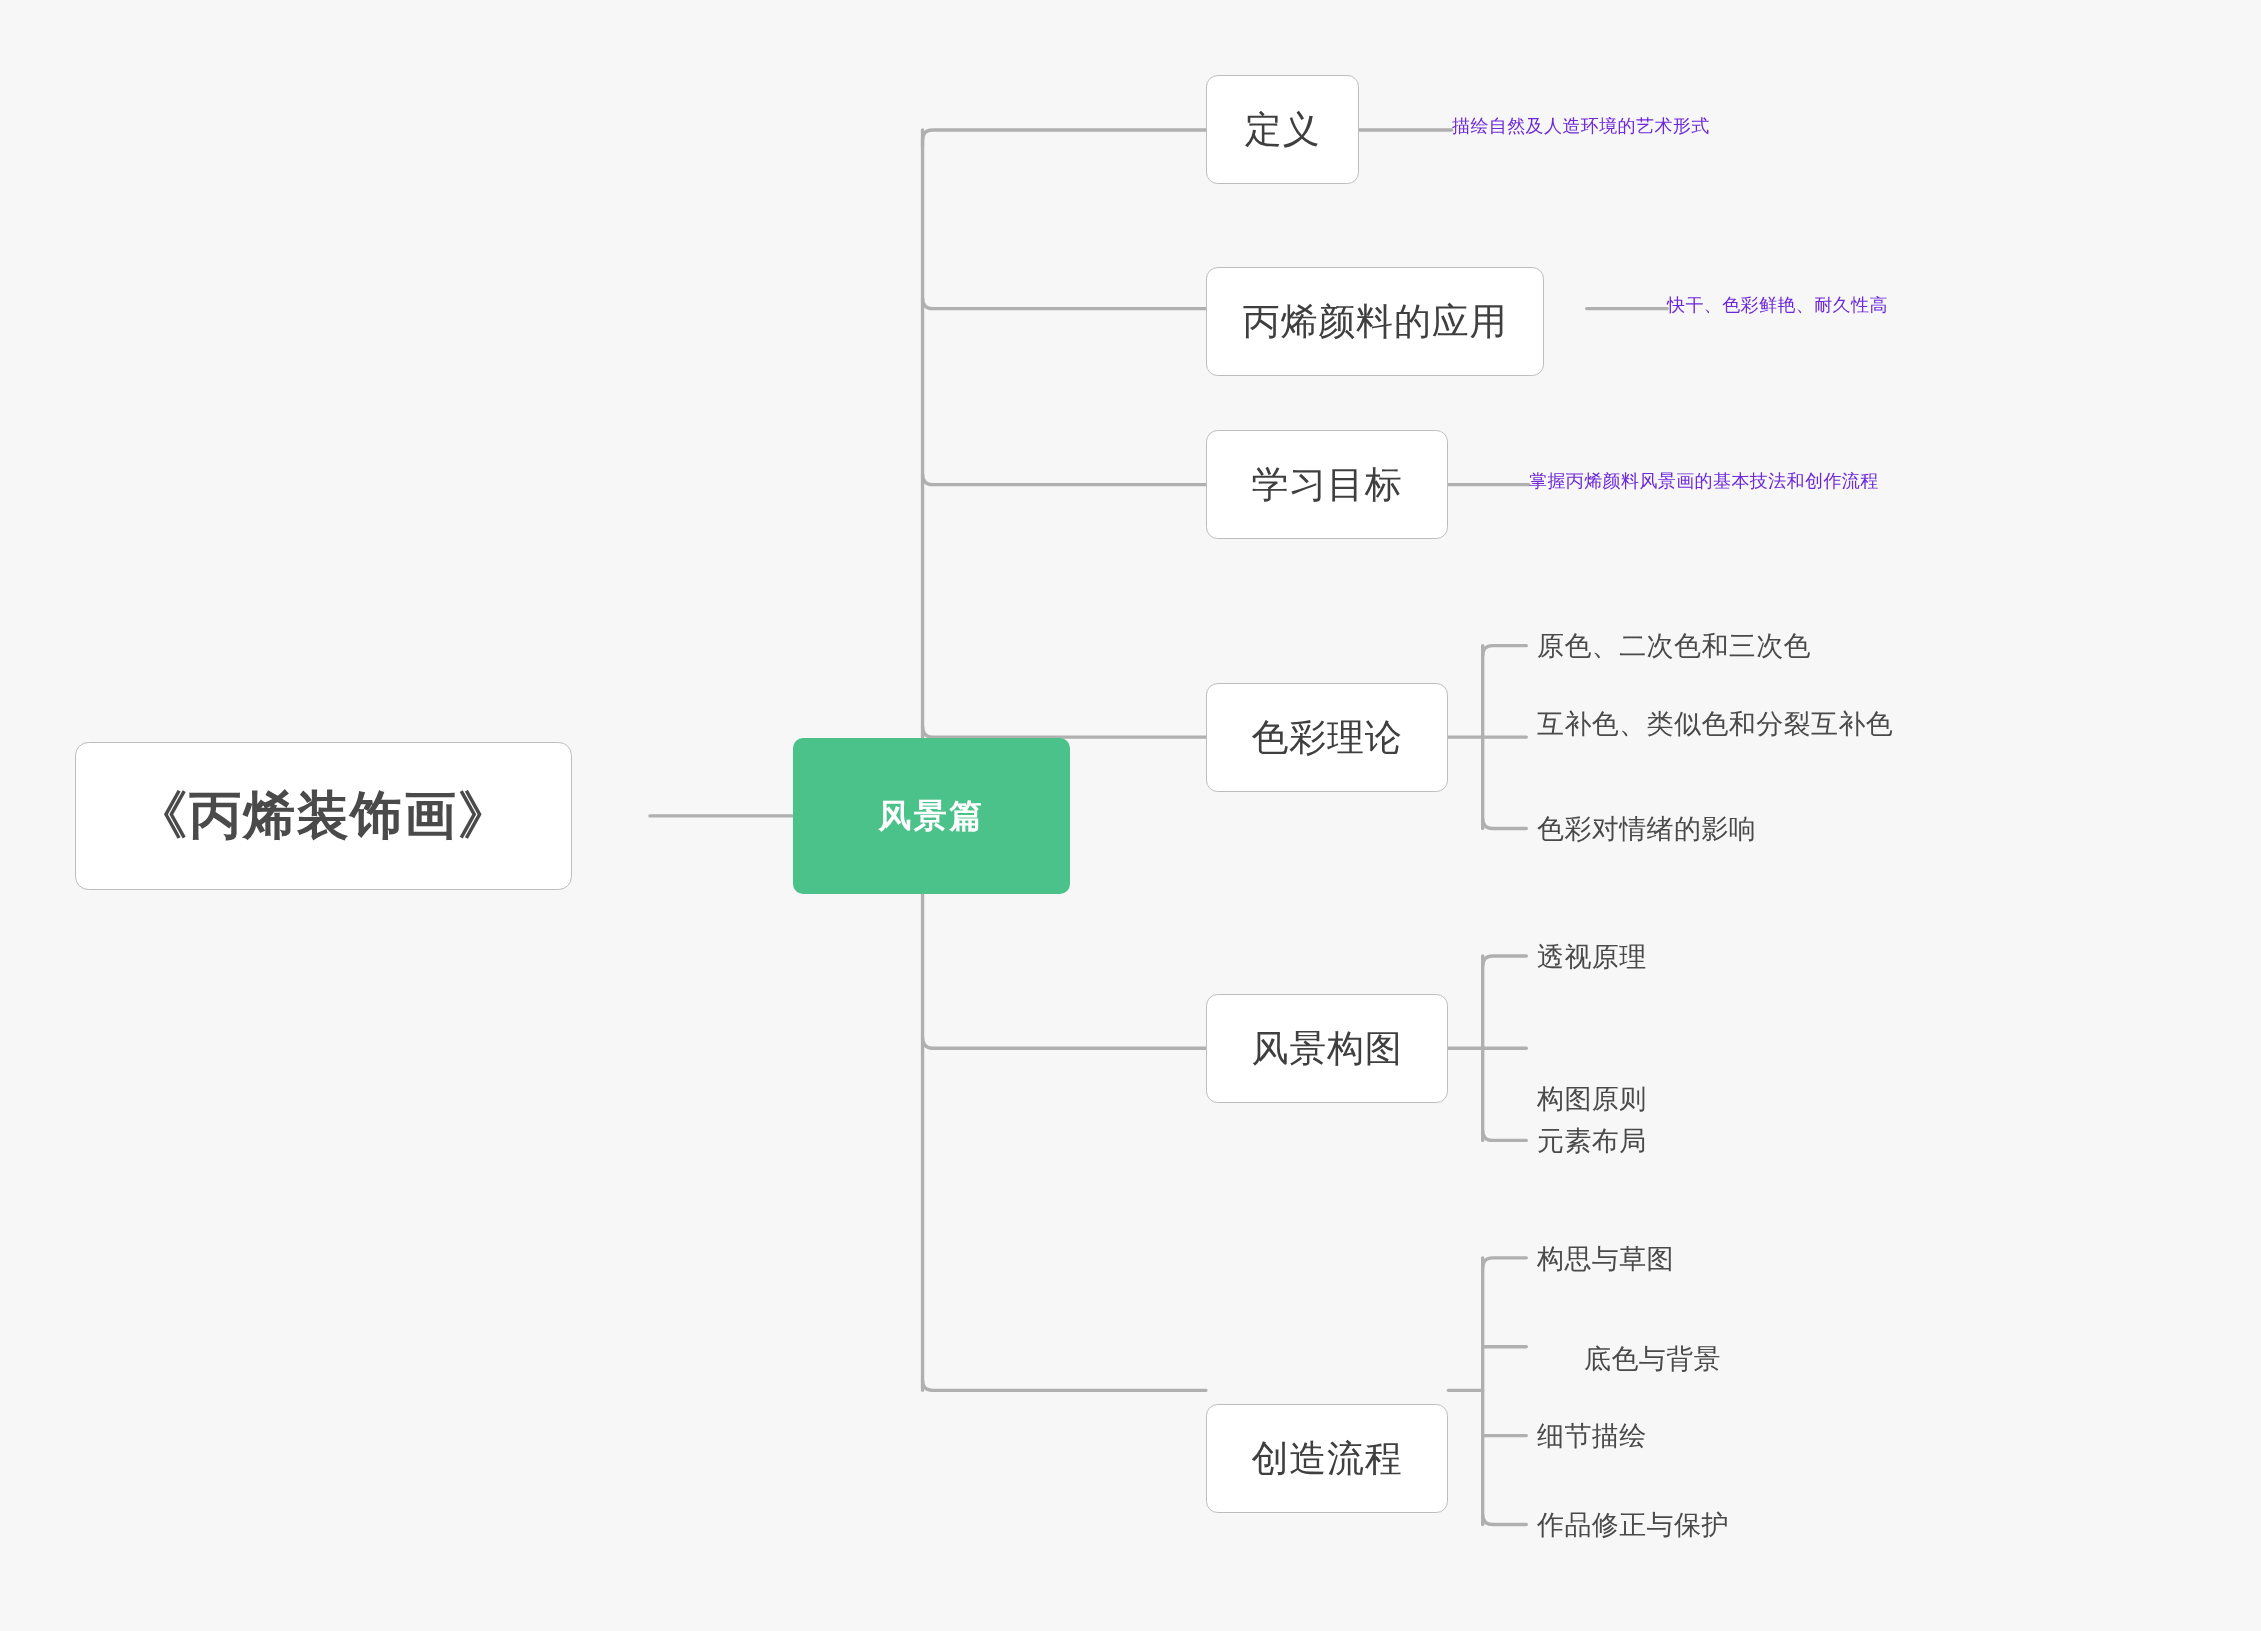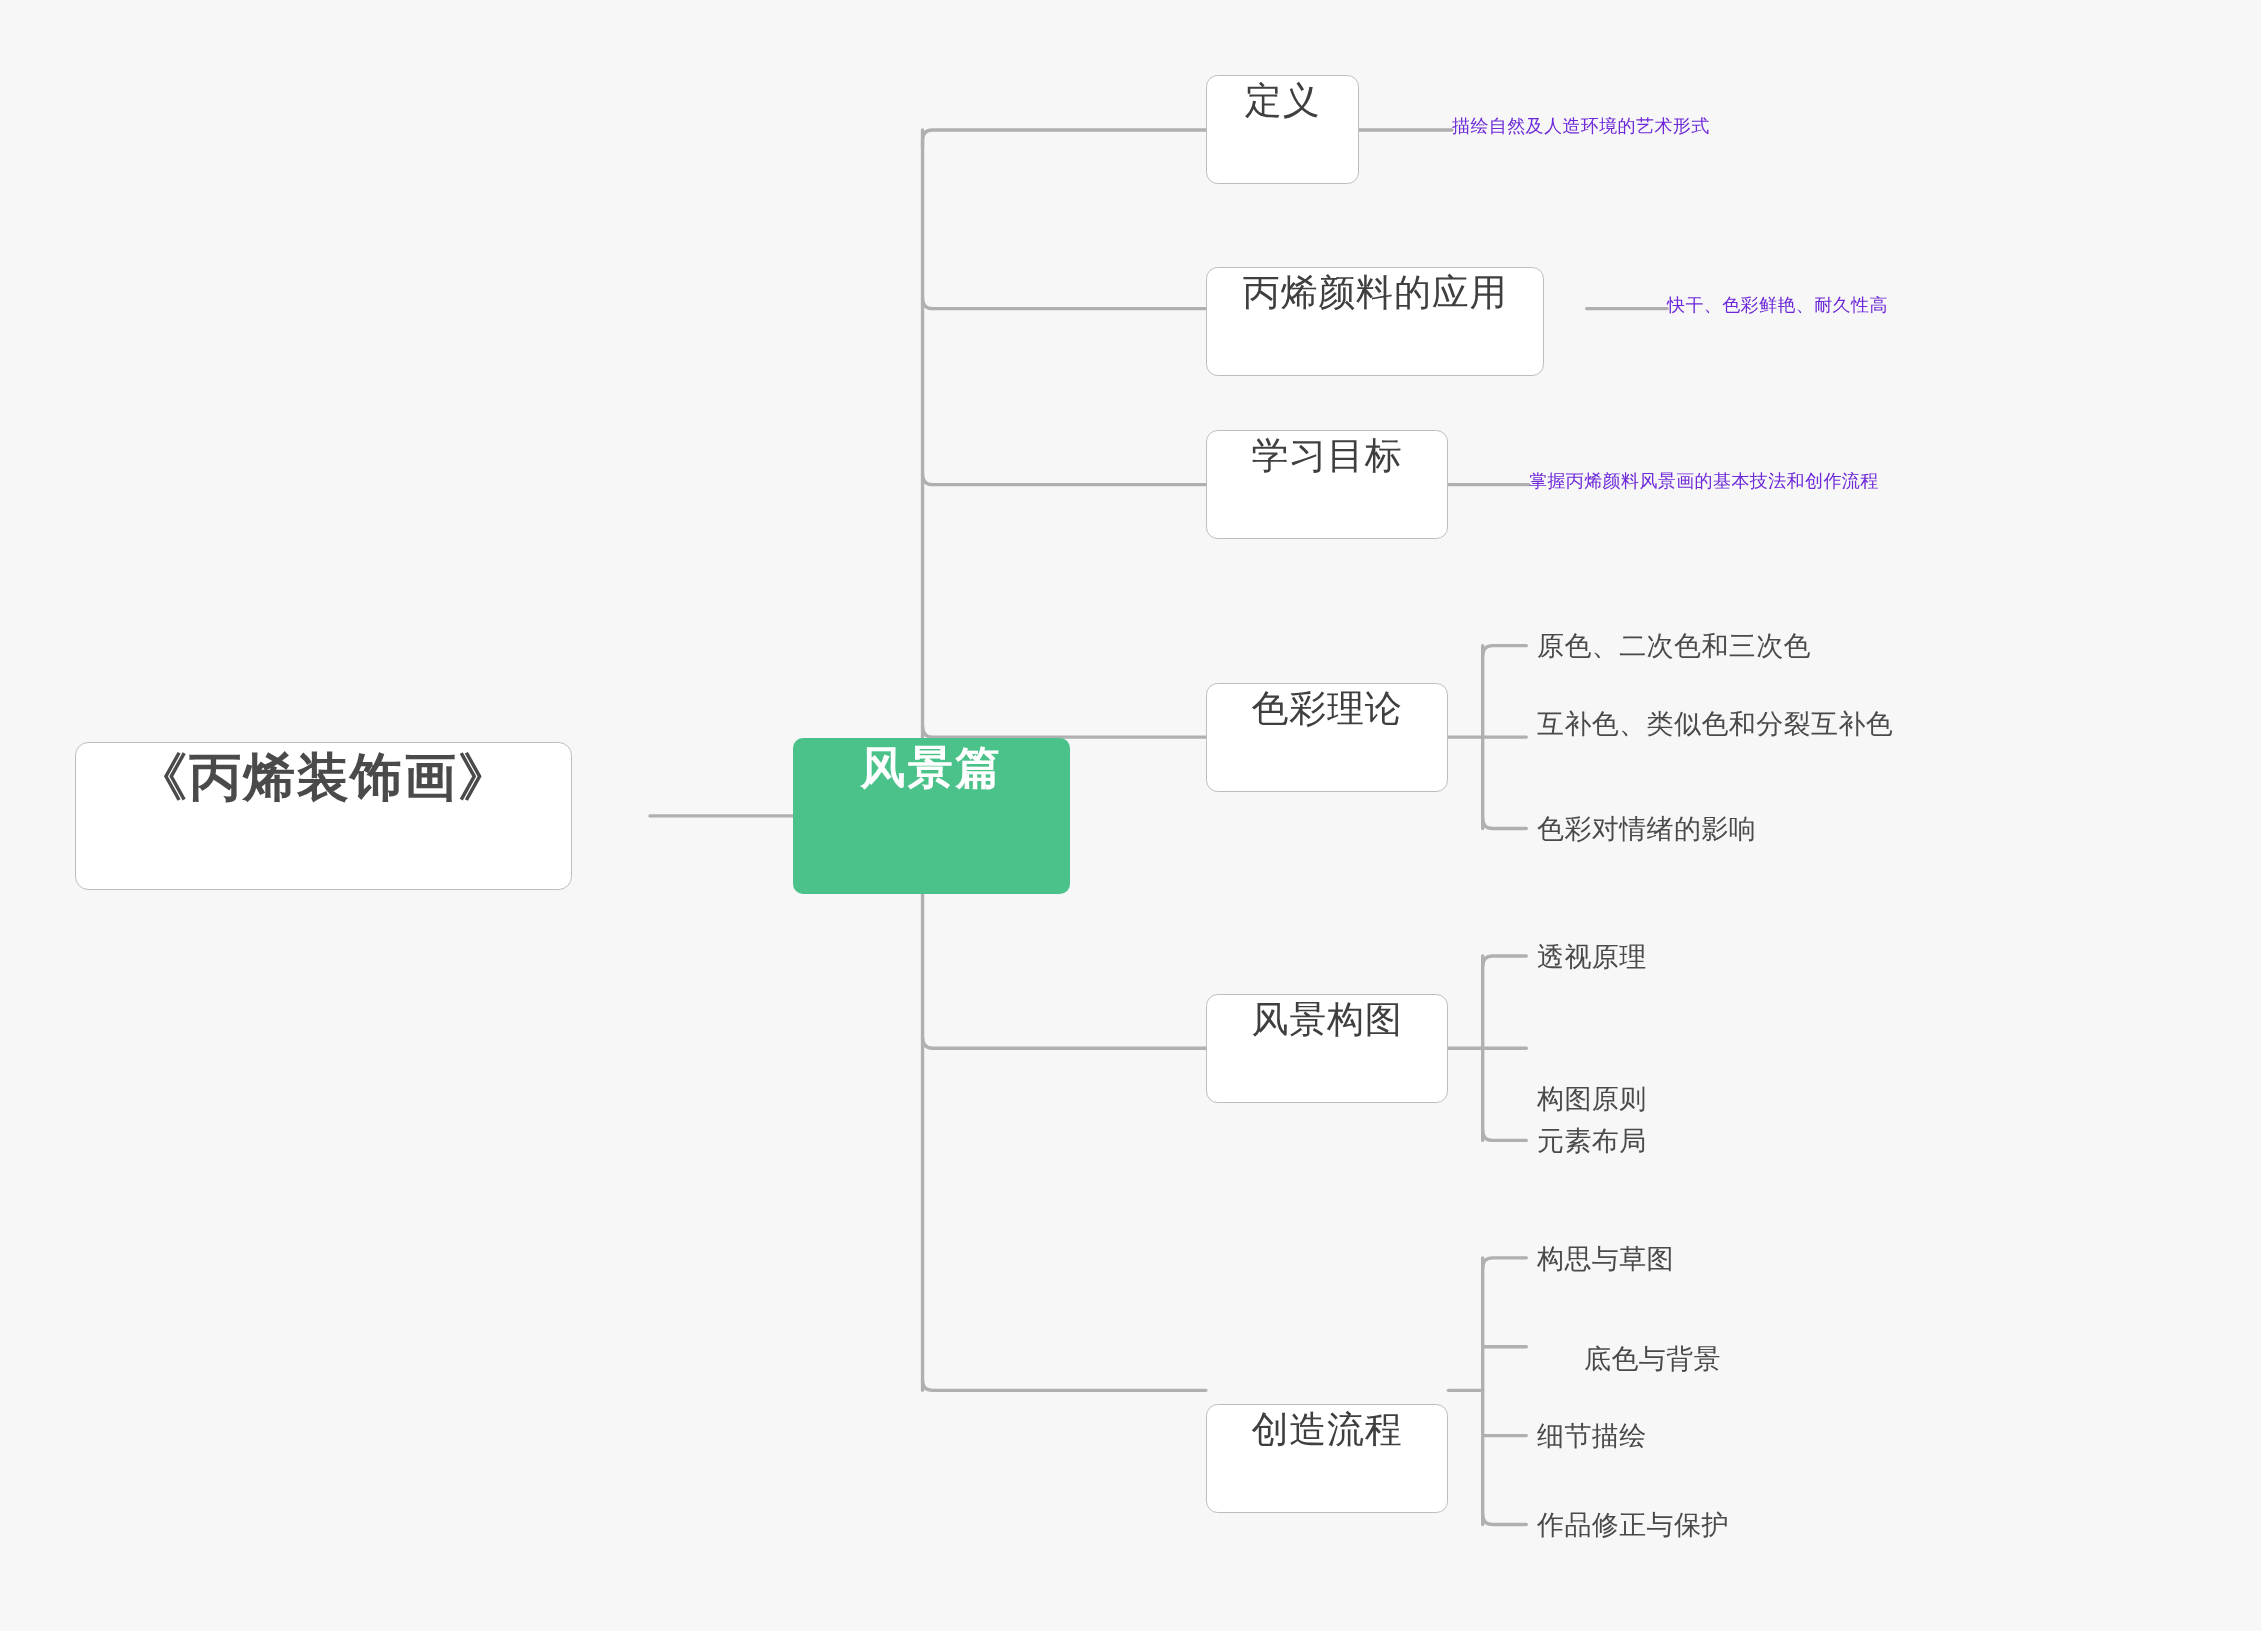--- a/index.html
+++ b/index.html
@@ -20,41 +20,42 @@
     left: 0;
     top: 0;
     width: 2261px;
     height: 1631px;
     pointer-events: none;
   }
   .node {
     position: absolute;
     box-sizing: border-box;
     display: flex;
+    align-items: center;
     justify-content: center;
     background: #ffffff;
     border: 1.7px solid #bdbdbd;
     border-radius: 11.7px;
     color: #434343;
     white-space: nowrap;
     letter-spacing: 0.8px;
   }
   .node.root {
     border-radius: 13.4px;
     font-size: 52px;
     font-weight: bold;
     letter-spacing: 1.7px;
     color: #4a4a4a;
   }
   .node.center {
     background: #4bc28a;
     border: none;
     border-radius: 10px;
     color: #ffffff;
-    font-size: 45px;
+    font-size: 33px;
     font-weight: bold;
     letter-spacing: 2.5px;
   }
   .node.branch {
     font-size: 37px;
     color: #3f3f3f;
   }
   .leaf {
     position: absolute;
     font-size: 27px;

